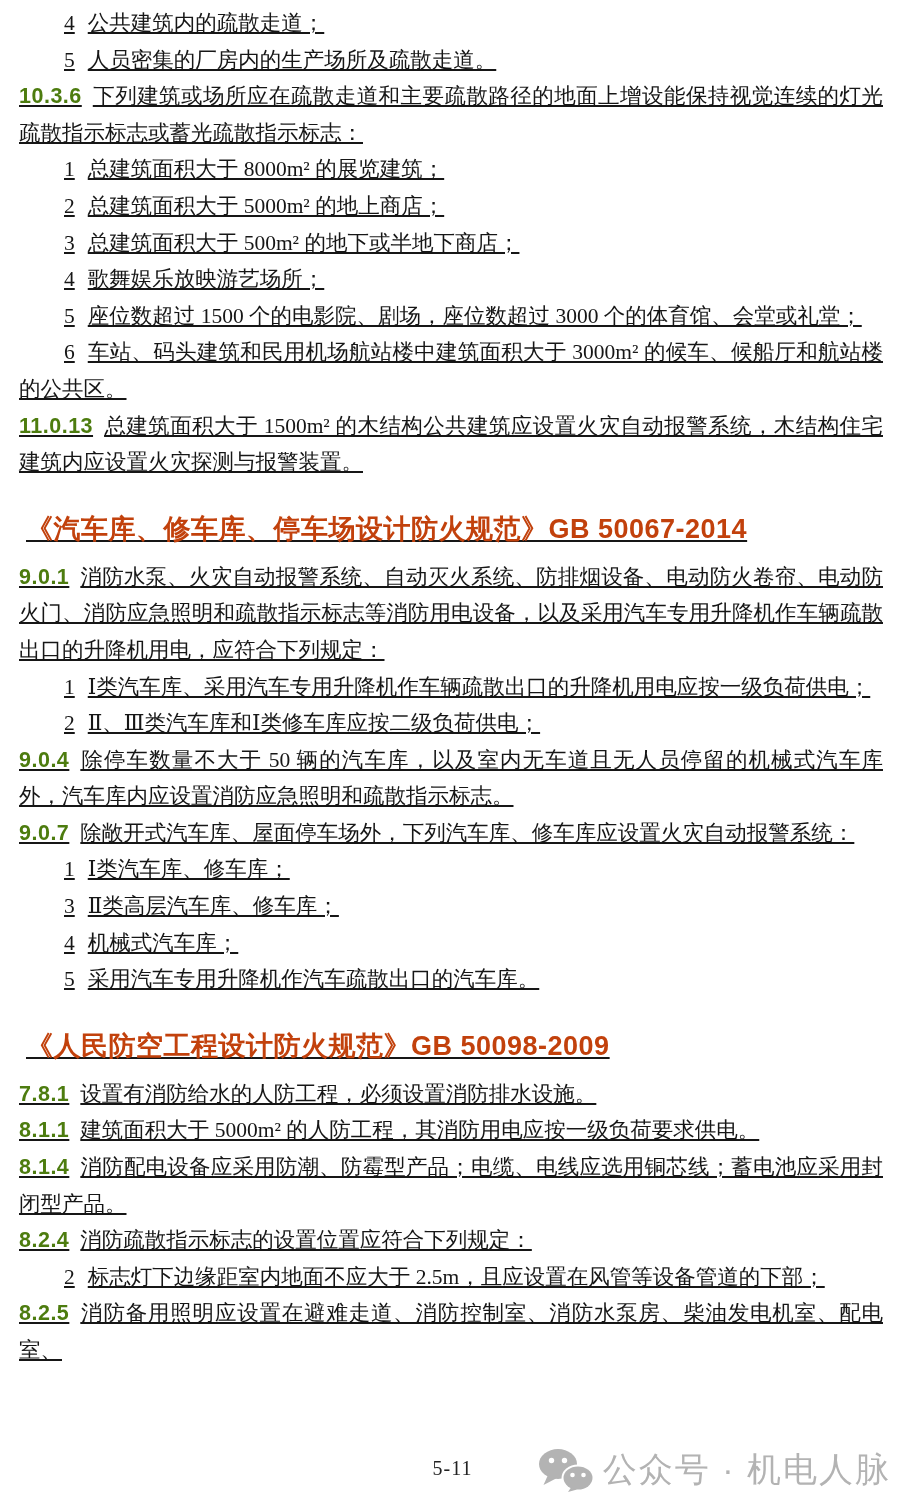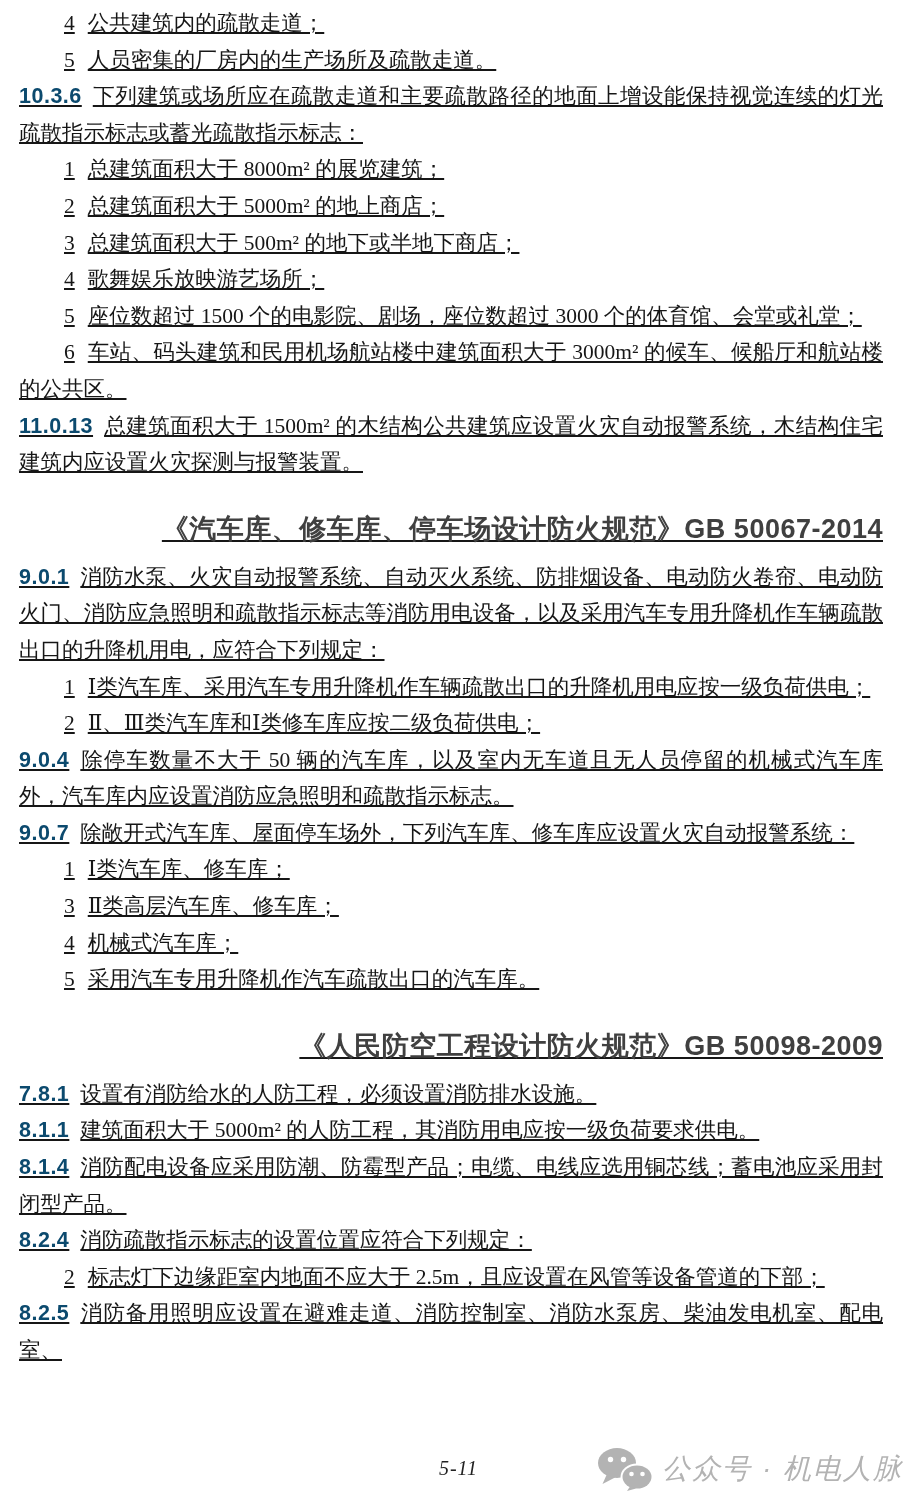--- a/index.html
+++ b/index.html
@@ -20,63 +20,62 @@
     font-size: 21.5px;
     line-height: 36.6px;
     text-align: justify;
     text-decoration: underline;
   }
   .content p { margin: 0; }
   
   .cnum {
     font-family: "Liberation Sans", "DejaVu Sans", sans-serif;
     font-weight: bold;
-    color: #0c4a6e;
+    color: #4d7c0f;
     margin-right: 11px;
     letter-spacing: 0.5px;
   }
   
   .item { text-indent: 45px; }
   .inum { margin-right: 13px; }
   .std-heading {
     font-family: "Liberation Sans", "DejaVu Sans", sans-serif;
     font-weight: bold;
     font-size: 27px;
     line-height: 43px;
-    color: #404040;
+    color: #c2410c;
     margin: 27px 0 8px 7px;
-    text-align: right;
+    text-align: left;
     letter-spacing: 0.5px;
   }
   .footer {
     position: absolute;
-    left: 0; right: 4px;
+    left: 0; right: 16px;
     bottom: 12px;
     height: 52px;
-    font-style: italic;
   }
   .pagenum {
     position: absolute;
     left: 0; right: 0;
     top: 14px;
     text-align: center;
     font-size: 20px;
     color: #222;
     letter-spacing: 1px;
   }
   .watermark {
     position: absolute;
     right: 14px;
     top: 4px;
     display: flex;
     align-items: center;
     gap: 9px;
     color: #b3b3b3;
     font-family: "Liberation Sans", "DejaVu Sans", sans-serif;
-    font-size: 28px;
+    font-size: 34px;
     letter-spacing: 2px;
     white-space: nowrap;
   }
   .wechat-svg { display: block; }
 </style>
 </head>
 <body>
 
 <main class="page">
 

